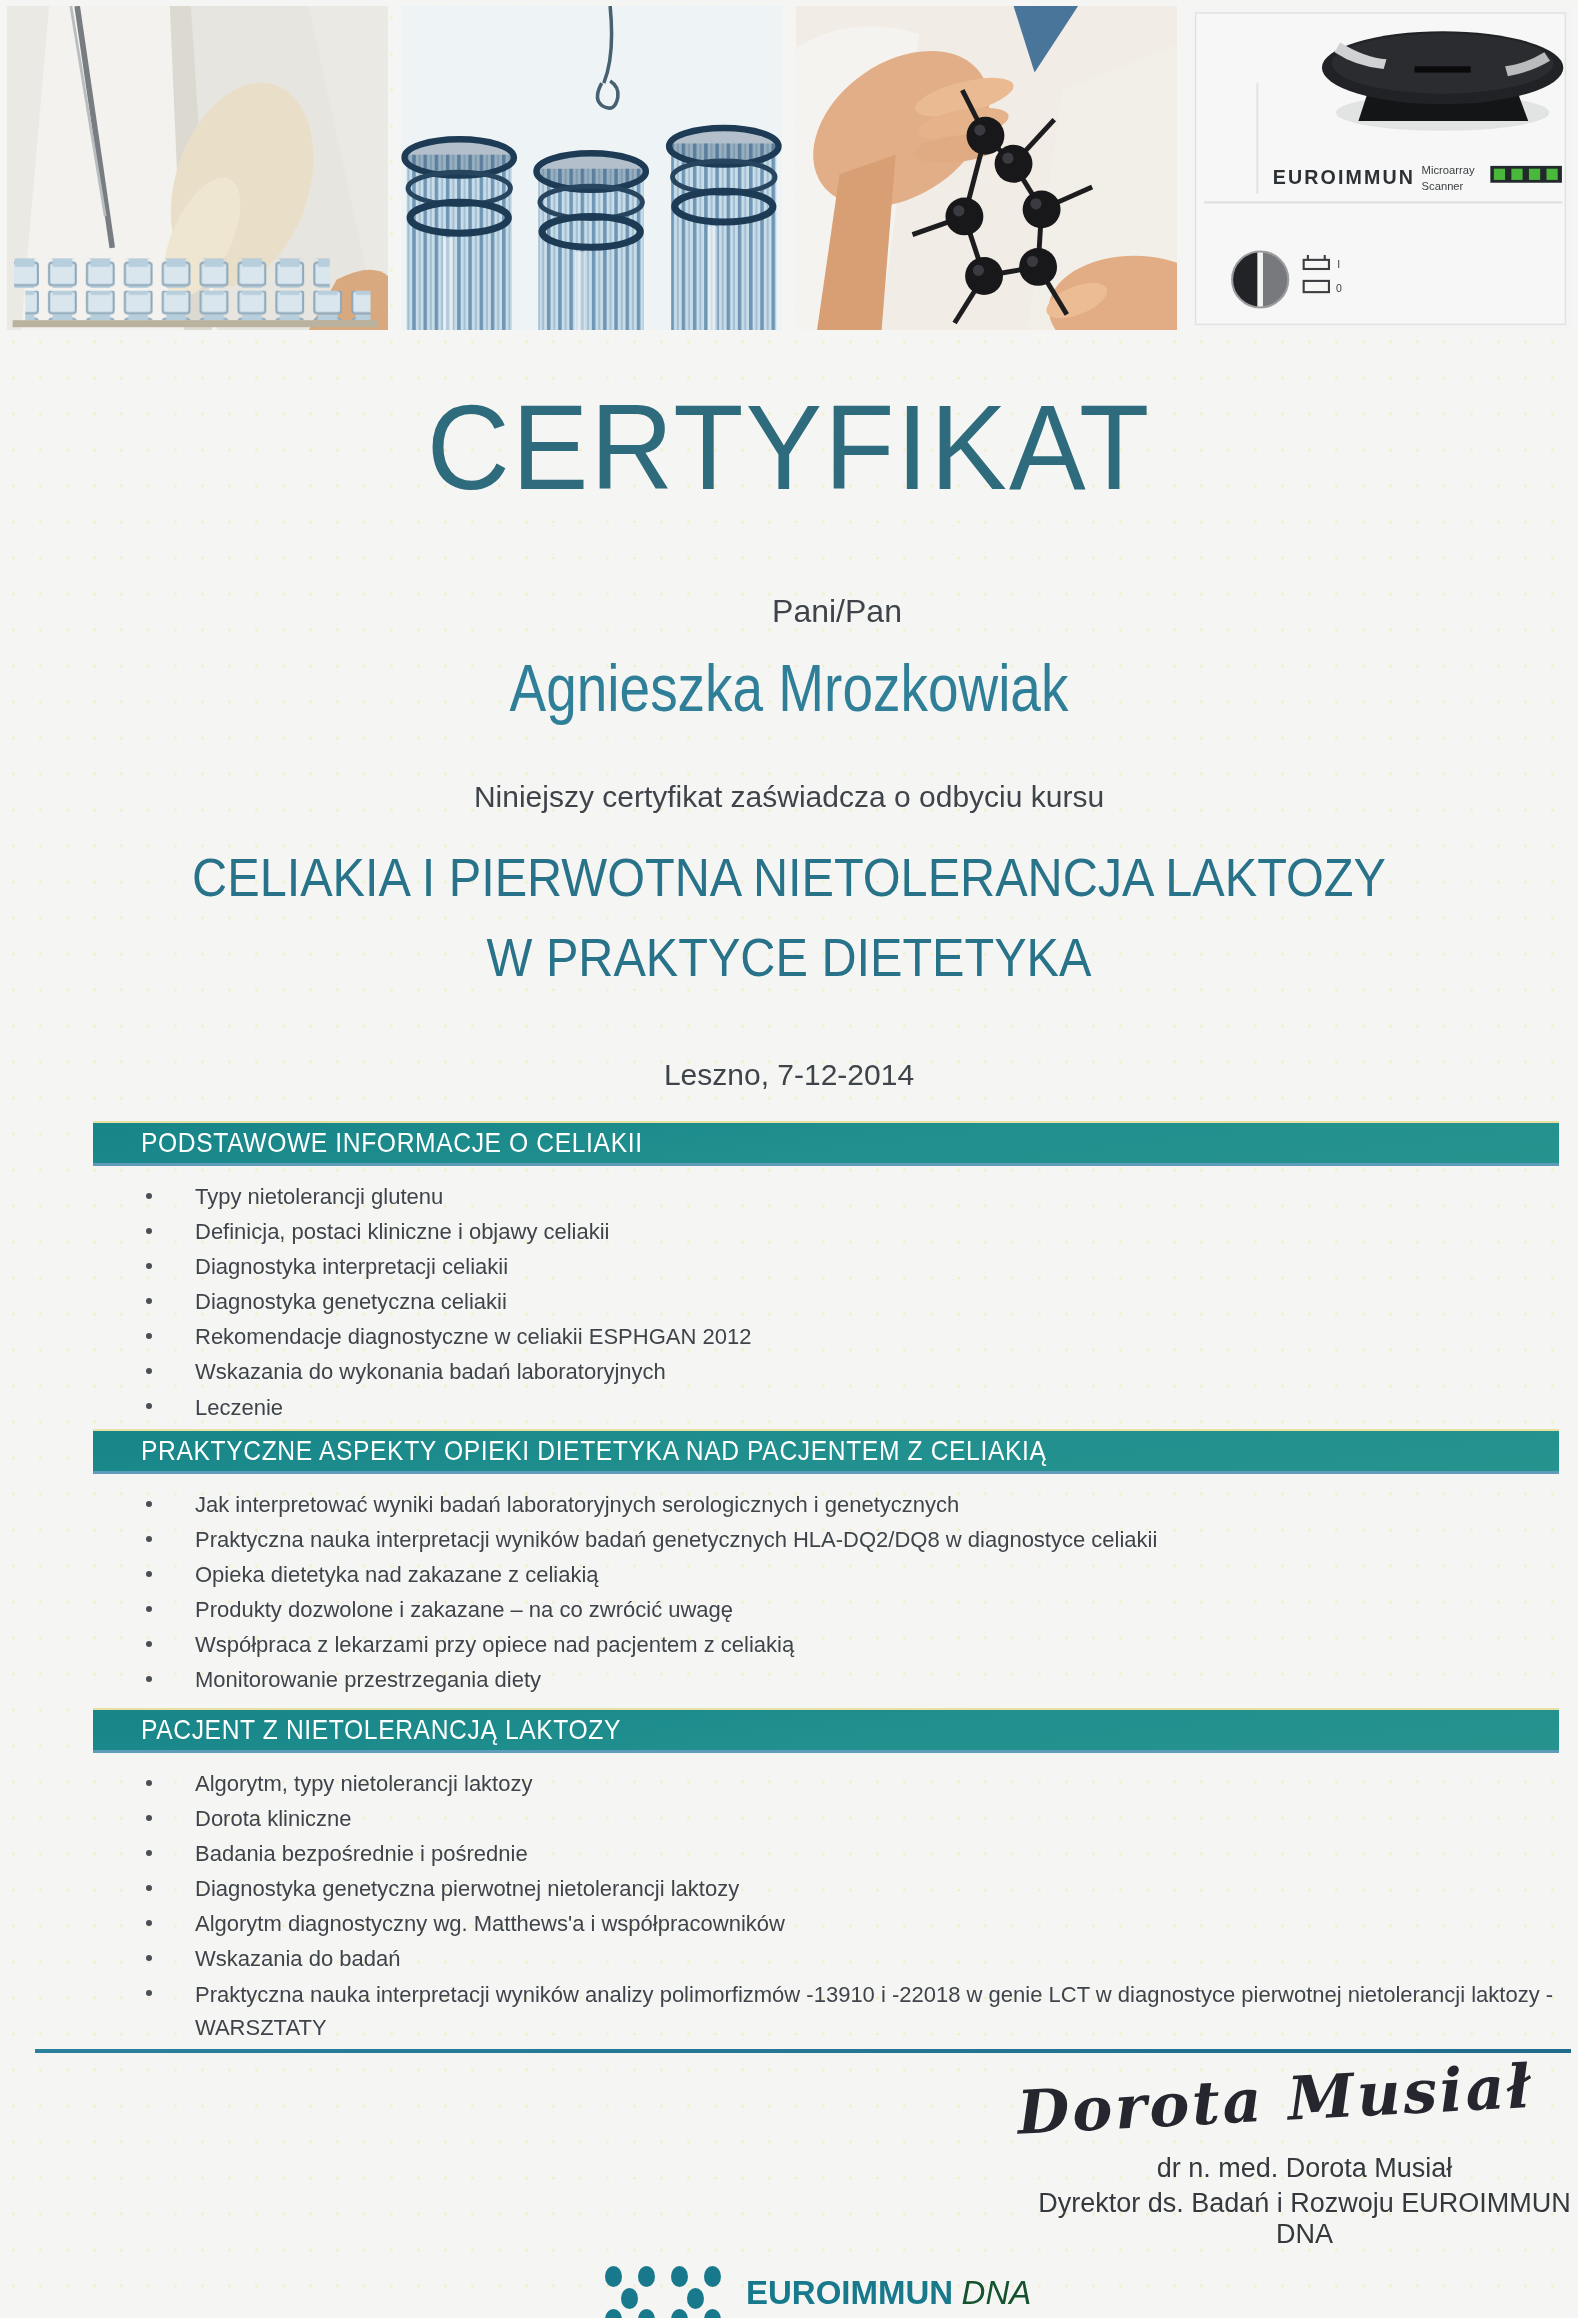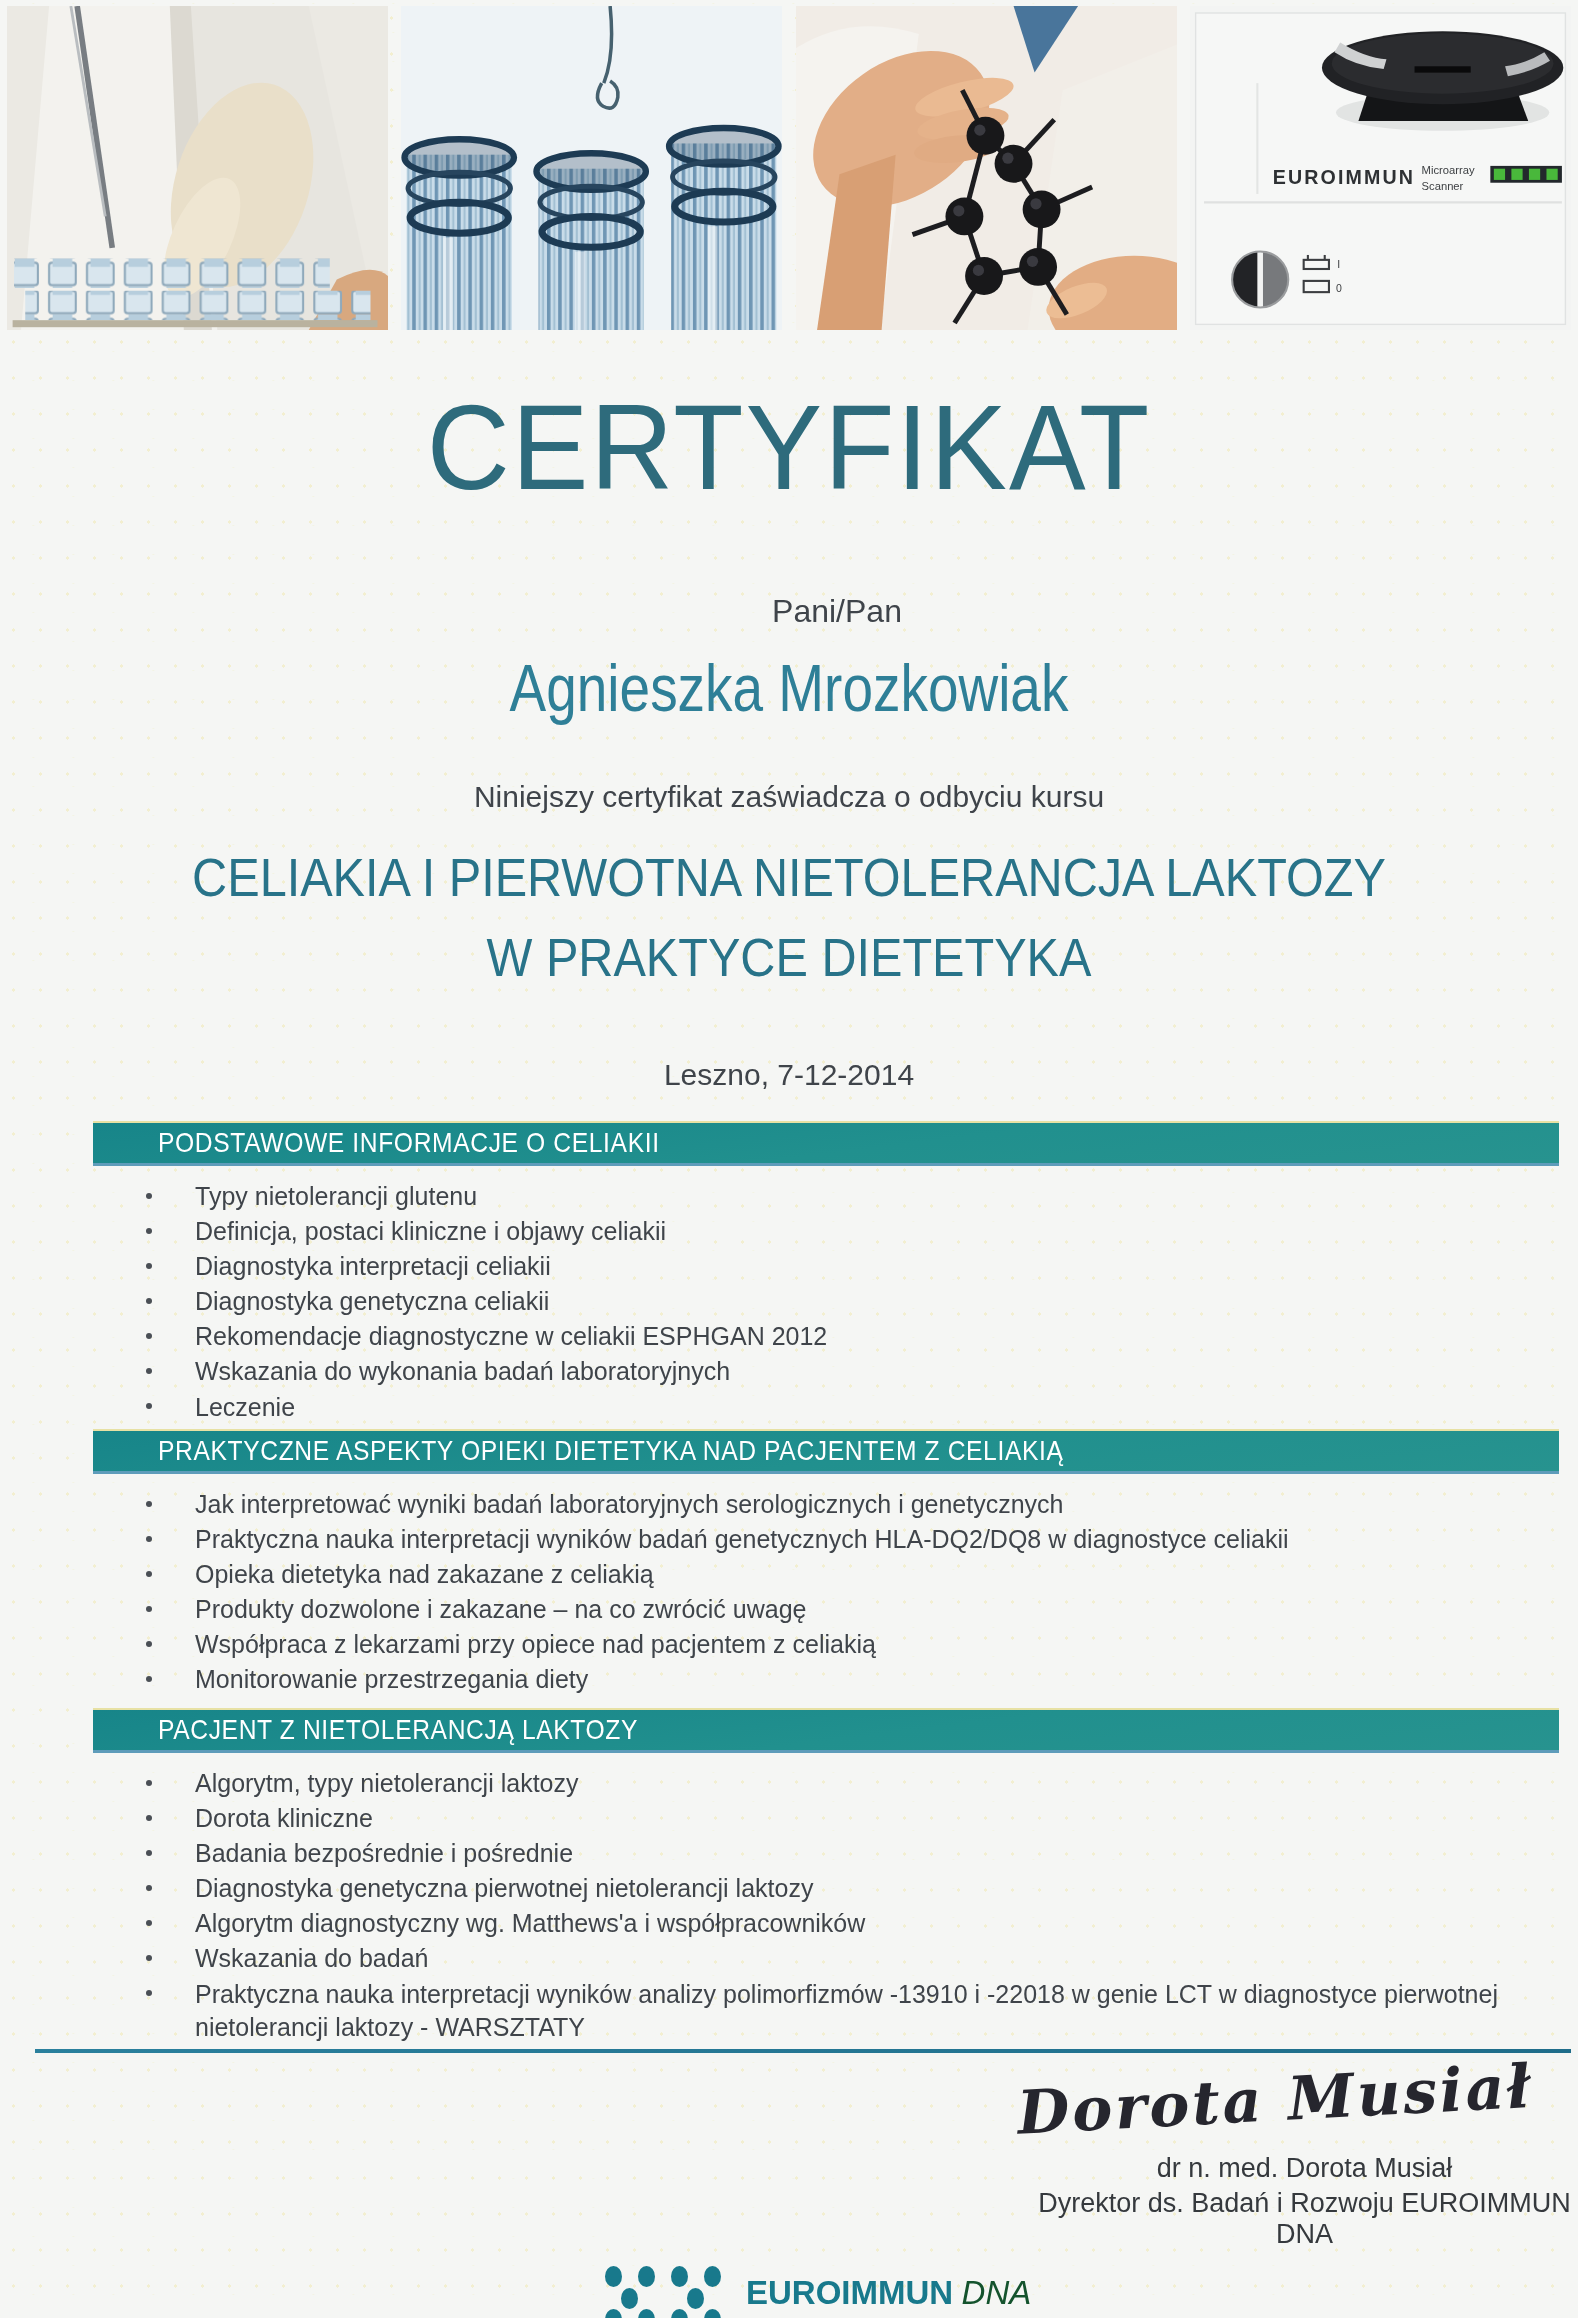--- a/index.html
+++ b/index.html
@@ -43,29 +43,29 @@
   
   .course-section{position:absolute;left:93px;width:1466px;}
   #sections .course-section:nth-of-type(1){top:1121px;}
   #sections .course-section:nth-of-type(2){top:1429px;}
   #sections .course-section:nth-of-type(3){top:1708px;}
   .section-bar{
     height:40px;line-height:40px;
     background:linear-gradient(173deg,#178589 0%, #21908e 55%, #27938f 100%);
     border-top:2.1px solid #e7e1a4;
     border-bottom:3.5px solid #5e9cba;
-    padding-left:65px;white-space:nowrap;
+    padding-left:48px;white-space:nowrap;
   }
   .section-bar-label{
     display:inline-block;color:#ffffff;font-size:28px;letter-spacing:0.7px;
     transform:scaleX(.88);transform-origin:left center;
   }
   .section-items{list-style:none;margin:14px 0 0 0;padding:0 0 0 102px;}
   .section-items li{
-    position:relative;width:1368px;font-size:25px;line-height:33px;
+    position:relative;width:1368px;font-size:22px;line-height:33px;
     margin:0 0 2.1px 0;color:var(--body-text,#3f444a);
   }
   .section-items li::before{
     content:"";position:absolute;left:-49px;top:12.6px;width:6.3px;height:6.3px;
     border-radius:50%;background:#4a4f55;
   }
 
   
   .divider{position:absolute;left:35px;top:2049px;width:1536px;height:4.2px;
     background:linear-gradient(90deg,#2a809d,#1f6d8a);}

